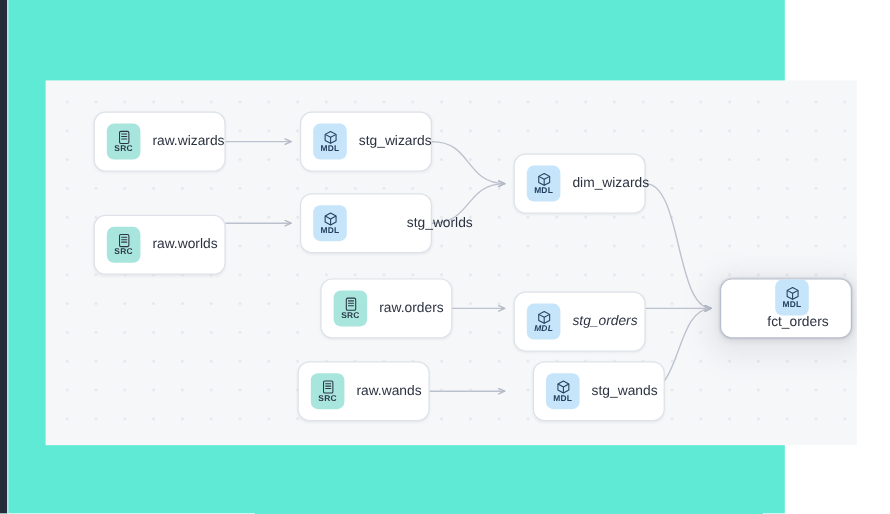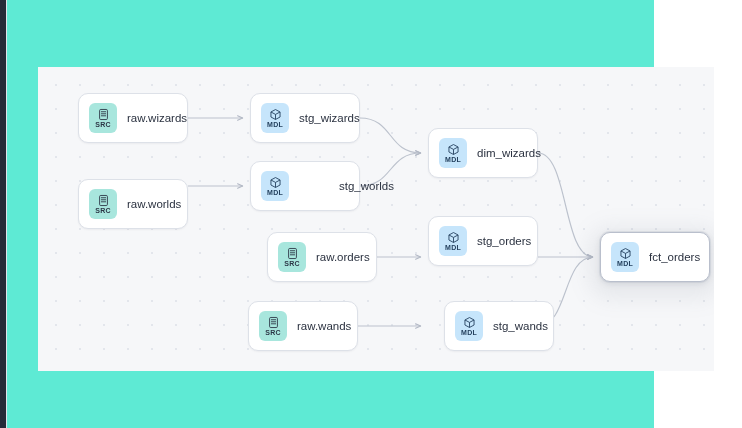--- a/index.html
+++ b/index.html
@@ -171,21 +171,21 @@
           <div class="badge mdl">
             <svg width="13" height="13" viewBox="0 0 16 16">
               <path d="M8 1.9 L13.6 4.9 L13.6 11.1 L8 14.1 L2.4 11.1 L2.4 4.9 Z" fill="none" stroke="#24405e" stroke-width="1.1" stroke-linejoin="round"></path>
               <path d="M2.4 4.9 L8 7.9 L13.6 4.9" fill="none" stroke="#24405e" stroke-width="1.1" stroke-linejoin="round"></path>
               <line x1="8" y1="7.9" x2="8" y2="14.1" stroke="#24405e" stroke-width="1.1"></line>
             </svg>
             <span class="btxt">MDL</span>
           </div>
           <span class="nlabel">stg_worlds</span>
         </div>
-        <div class="node" style="left: 390px; top: 149px;">
+        <div class="node" style="left: 390px; top: 176px; font-style: italic;">
           <div class="badge mdl">
             <svg width="13" height="13" viewBox="0 0 16 16">
               <path d="M8 1.9 L13.6 4.9 L13.6 11.1 L8 14.1 L2.4 11.1 L2.4 4.9 Z" fill="none" stroke="#24405e" stroke-width="1.1" stroke-linejoin="round"></path>
               <path d="M2.4 4.9 L8 7.9 L13.6 4.9" fill="none" stroke="#24405e" stroke-width="1.1" stroke-linejoin="round"></path>
               <line x1="8" y1="7.9" x2="8" y2="14.1" stroke="#24405e" stroke-width="1.1"></line>
             </svg>
             <span class="btxt">MDL</span>
           </div>
           <span class="nlabel">stg_orders</span>
         </div>
@@ -204,21 +204,21 @@
           <div class="badge mdl">
             <svg width="13" height="13" viewBox="0 0 16 16">
               <path d="M8 1.9 L13.6 4.9 L13.6 11.1 L8 14.1 L2.4 11.1 L2.4 4.9 Z" fill="none" stroke="#24405e" stroke-width="1.1" stroke-linejoin="round"></path>
               <path d="M2.4 4.9 L8 7.9 L13.6 4.9" fill="none" stroke="#24405e" stroke-width="1.1" stroke-linejoin="round"></path>
               <line x1="8" y1="7.9" x2="8" y2="14.1" stroke="#24405e" stroke-width="1.1"></line>
             </svg>
             <span class="btxt">MDL</span>
           </div>
           <span class="nlabel">dim_wizards</span>
         </div>
-        <div class="node selected" style="left: 562px; top: 165px;">
+        <div class="node selected" style="left: 562px; top: 165px; flex-direction: column;">
           <div class="badge mdl">
             <svg width="13" height="13" viewBox="0 0 16 16">
               <path d="M8 1.9 L13.6 4.9 L13.6 11.1 L8 14.1 L2.4 11.1 L2.4 4.9 Z" fill="none" stroke="#24405e" stroke-width="1.1" stroke-linejoin="round"></path>
               <path d="M2.4 4.9 L8 7.9 L13.6 4.9" fill="none" stroke="#24405e" stroke-width="1.1" stroke-linejoin="round"></path>
               <line x1="8" y1="7.9" x2="8" y2="14.1" stroke="#24405e" stroke-width="1.1"></line>
             </svg>
             <span class="btxt">MDL</span>
           </div>
           <span class="nlabel">fct_orders</span>
         </div>

